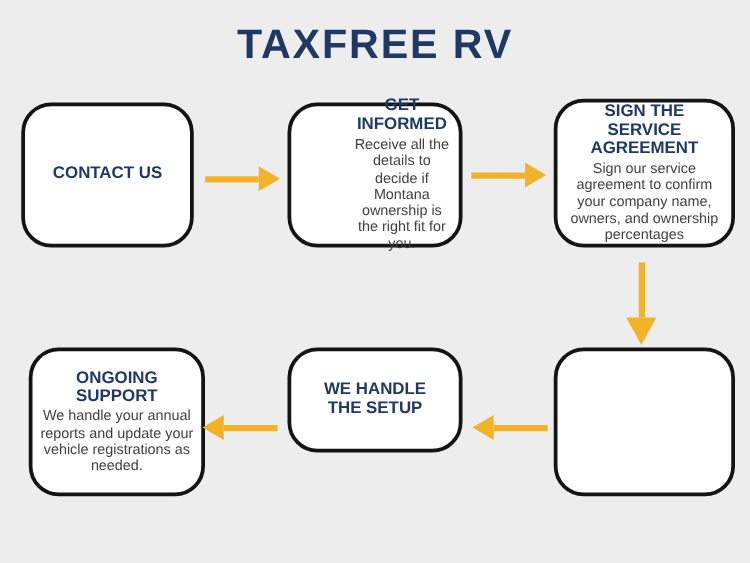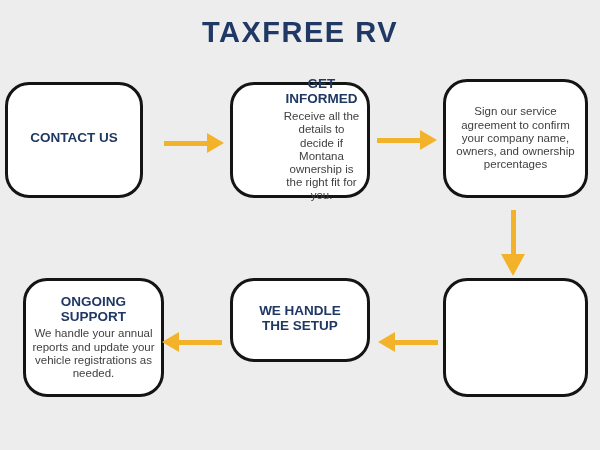--- a/index.html
+++ b/index.html
@@ -14,21 +14,21 @@
   body{
     width:600px;height:450px;
     background:var(--bg);
     font-family:"Liberation Sans","DejaVu Sans",sans-serif;
     position:relative;overflow:hidden;
   }
   .stage{position:absolute;inset:0;}
   .title{
     position:absolute;left:0;top:16px;width:600px;
     text-align:center;
-    font-size:29px;font-weight:bold;letter-spacing:1.5px;
+    font-size:33px;font-weight:bold;letter-spacing:1.5px;
     color:var(--navy);
   }
   .step-box{
     position:absolute;
     background:var(--boxbg);
     border:3px solid var(--line);
     border-radius:24px;
     box-sizing:border-box;
     display:flex;flex-direction:column;
     align-items:center;justify-content:center;
@@ -42,21 +42,21 @@
     max-width:112px;
     margin:0 auto 3px auto;
   }
   .step-body{
     color:var(--body);
     font-size:11.5px;line-height:1.15;
     max-width:128px;
     margin:0 auto;
   }
   
-  .b1{left:5px;top:82px;width:138px;height:116px;}
+  .b1{left:17px;top:82px;width:138px;height:116px;}
   .b2{left:230px;top:82px;width:140px;height:116px;padding-left:48px;}
   .b3{left:443px;top:79px;width:145px;height:119px;}
   .b4{left:443px;top:278px;width:145px;height:119px;}
   .b5{left:230px;top:278px;width:140px;height:84px;}
   .b6{left:23px;top:278px;width:141px;height:119px;}
   
   .h-arrow{position:absolute;display:flex;align-items:center;}
   .h-arrow .shaft{height:5px;background:var(--gold);}
   .tri-right{width:0;height:0;border-top:10px solid transparent;border-bottom:10px solid transparent;border-left:17px solid var(--gold);}
   .tri-left{width:0;height:0;border-top:10px solid transparent;border-bottom:10px solid transparent;border-right:17px solid var(--gold);}
@@ -79,20 +79,21 @@
   <div class="step-box b1">
     <div class="step-heading">CONTACT US</div>
   </div>
 
   <div class="step-box b2">
     <div class="step-heading">GET INFORMED</div>
     <div class="step-body">Receive all the details to decide if Montana ownership is the right fit for you.</div>
   </div>
 
   <div class="step-box b3">
+    <div class="step-heading">SIGN THE SERVICE AGREEMENT</div>
     <div class="step-body">Sign our service agreement to confirm your company name, owners, and ownership percentages</div>
   </div>
 
   <div class="step-box b4">
   </div>
 
   <div class="step-box b5">
     <div class="step-heading">WE HANDLE THE SETUP</div>
   </div>
 

